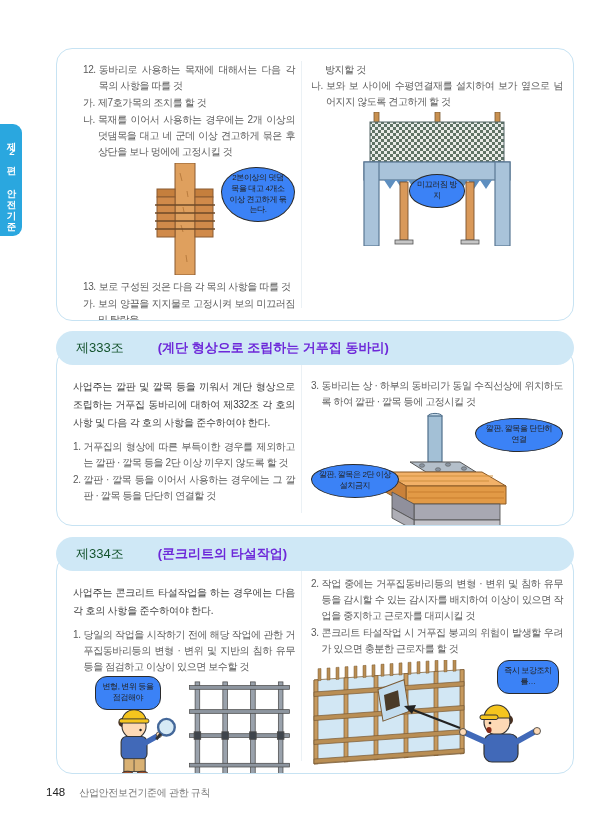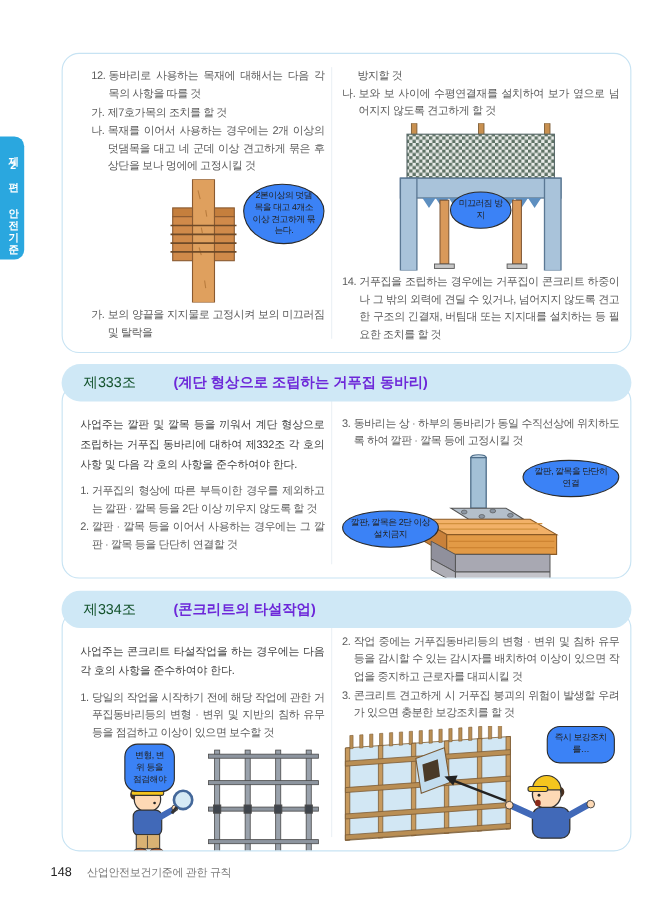--- a/index.html
+++ b/index.html
@@ -83,20 +83,24 @@
           <path d="M97 10 l2 8 M104 28 l1 6 M98 62 l2 7 M103 92 l1 7 M100 44 l1 5" stroke="#b97c3e" stroke-width="1" fill="none"></path>
           <rect x="74" y="26" width="18" height="8" fill="#c57f3d" stroke="#8a5a30" stroke-width="1"></rect>
           <rect x="112" y="26" width="18" height="8" fill="#c57f3d" stroke="#8a5a30" stroke-width="1"></rect>
           <rect x="74" y="34" width="18" height="40" fill="#d08a4a" stroke="#8a5a30" stroke-width="1"></rect>
           <rect x="112" y="34" width="18" height="40" fill="#d08a4a" stroke="#8a5a30" stroke-width="1"></rect>
           <path d="M72 42 h60 M72 50 h60 M72 58 h60 M72 66 h60" stroke="#6e4a28" stroke-width="1.5" fill="none"></path>
         </svg>
         <div class="bubble cloud" style="right:0;top:4px;width:74px;">2본이상의 덧댐 목을 대고 4개소 이상 견고하게 묶는다.</div>
       </div>
 
+      <div class="li">
+        <span class="no">13.</span>
+        <span class="tx">보로 구성된 것은 다음 각 목의 사항을 따를 것</span>
+      </div>
       <div class="li">
         <span class="no">가.</span>
         <span class="tx">보의 양끝을 지지물로 고정시켜 보의 미끄러짐 및 탈락을</span>
       </div>
     </div>
 
     <div class="col colR-top">
       <div class="cont">방지할 것</div>
       <div class="li">
         <span class="no">나.</span>
@@ -121,24 +125,20 @@
           <rect x="153" y="50" width="15" height="84" fill="#a9c3da" stroke="#5b7894" stroke-width="1.2"></rect>
           <path d="M42 68 h12 l-6 9 z M54 68 h12 l-6 9 z M66 68 h12 l-6 9 z M78 68 h12 l-6 9 z M90 68 h12 l-6 9 z M102 68 h12 l-6 9 z M114 68 h12 l-6 9 z M126 68 h12 l-6 9 z M138 68 h12 l-6 9 z" fill="#5e8fc0"></path>
           <rect x="58" y="70" width="8" height="58" fill="#d9995a" stroke="#7a5230" stroke-width="0.9"></rect>
           <rect x="124" y="70" width="8" height="58" fill="#d9995a" stroke="#7a5230" stroke-width="0.9"></rect>
           <rect x="53" y="128" width="18" height="4" fill="#c6c6c6" stroke="#555" stroke-width="0.8"></rect>
           <rect x="119" y="128" width="18" height="4" fill="#c6c6c6" stroke="#555" stroke-width="0.8"></rect>
         </svg>
         <div class="bubble oval" style="left:50%;transform:translateX(-50%);top:62px;width:56px;">미끄러짐 방지</div>
       </div>
 
-      <div class="li">
-        <span class="no">14.</span>
-        <span class="tx">거푸집을 조립하는 경우에는 거푸집이 콘크리트 하중이나 그 밖의 외력에 견딜 수 있거나, 넘어지지 않도록 견고한 구조의 긴결재, 버팀대 또는 지지대를 설치하는 등 필요한 조치를 할 것</span>
-      </div>
     </div>
   </div>
 
   <div class="pill" style="top:331px;">
     <span class="t-no">제333조</span>
       <span class="t-rest">(계단 형상으로 조립하는 거푸집 동바리)</span>
   </div>
   <div class="rbox" style="top:349px;height:177px;">
     <div class="vdiv"></div>
 
@@ -229,32 +229,32 @@
             <path d="M78 70 L92 62" stroke="#4169b8" stroke-width="6" stroke-linecap="round"></path>
             <circle cx="93" cy="61" r="3" fill="#fdd9b5" stroke="#333" stroke-width="0.8"></circle>
             <circle cx="101" cy="53" r="9" fill="#d6eaf5" stroke="#44689a" stroke-width="2.6"></circle>
             <path d="M95 60 L90 66" stroke="#333" stroke-width="3"></path>
             <rect x="55" y="87" width="23" height="14" fill="#d9b173" stroke="#333" stroke-width="1"></rect>
             <path d="M66 88 v13" stroke="#333" stroke-width="0.8"></path>
             <ellipse cx="59" cy="104" rx="6.5" ry="3.5" fill="#a0522d" stroke="#333" stroke-width="0.9"></ellipse>
             <ellipse cx="75" cy="104" rx="6.5" ry="3.5" fill="#a0522d" stroke="#333" stroke-width="0.9"></ellipse>
           </g>
         </svg>
-        <div class="bubble round" style="left:40px;top:-2px;width:46px;">변형, 변위 등을 점검해야</div>
+        <div class="bubble round" style="left:22px;top:-2px;width:66px;">변형, 변위 등을 점검해야</div>
       </div>
     </div>
 
     <div class="col colR" style="top:20px;">
       <div class="li">
         <span class="no">2.</span>
         <span class="tx">작업 중에는 거푸집동바리등의 변형 · 변위 및 침하 유무 등을 감시할 수 있는 감시자를 배치하여 이상이 있으면 작업을 중지하고 근로자를 대피시킬 것</span>
       </div>
       <div class="li">
         <span class="no">3.</span>
-        <span class="tx">콘크리트 견고하게 시 거푸집 붕괴의 위험이 발생할 우려가 있으면 충분한 보강조치를 할 것</span>
+        <span class="tx">콘크리트 타설작업 시 거푸집 붕괴의 위험이 발생할 우려가 있으면 충분한 근로자를 할 것</span>
       </div>
 
       <div class="illus" style="height:112px;margin-top:3px;">
         <svg width="250" height="112" viewBox="0 0 250 112">
           <g transform="translate(2,6) skewY(-4)">
             <rect x="0" y="14" width="150" height="84" fill="#d2e7f4" stroke="#8a6a40" stroke-width="0.8"></rect>
             <g fill="#b98e54" stroke="#7a5a34" stroke-width="0.5">
               <rect x="4" y="3" width="3" height="12"></rect>
                 <rect x="13" y="3" width="3" height="12"></rect>
                 <rect x="22" y="3" width="3" height="12"></rect>

